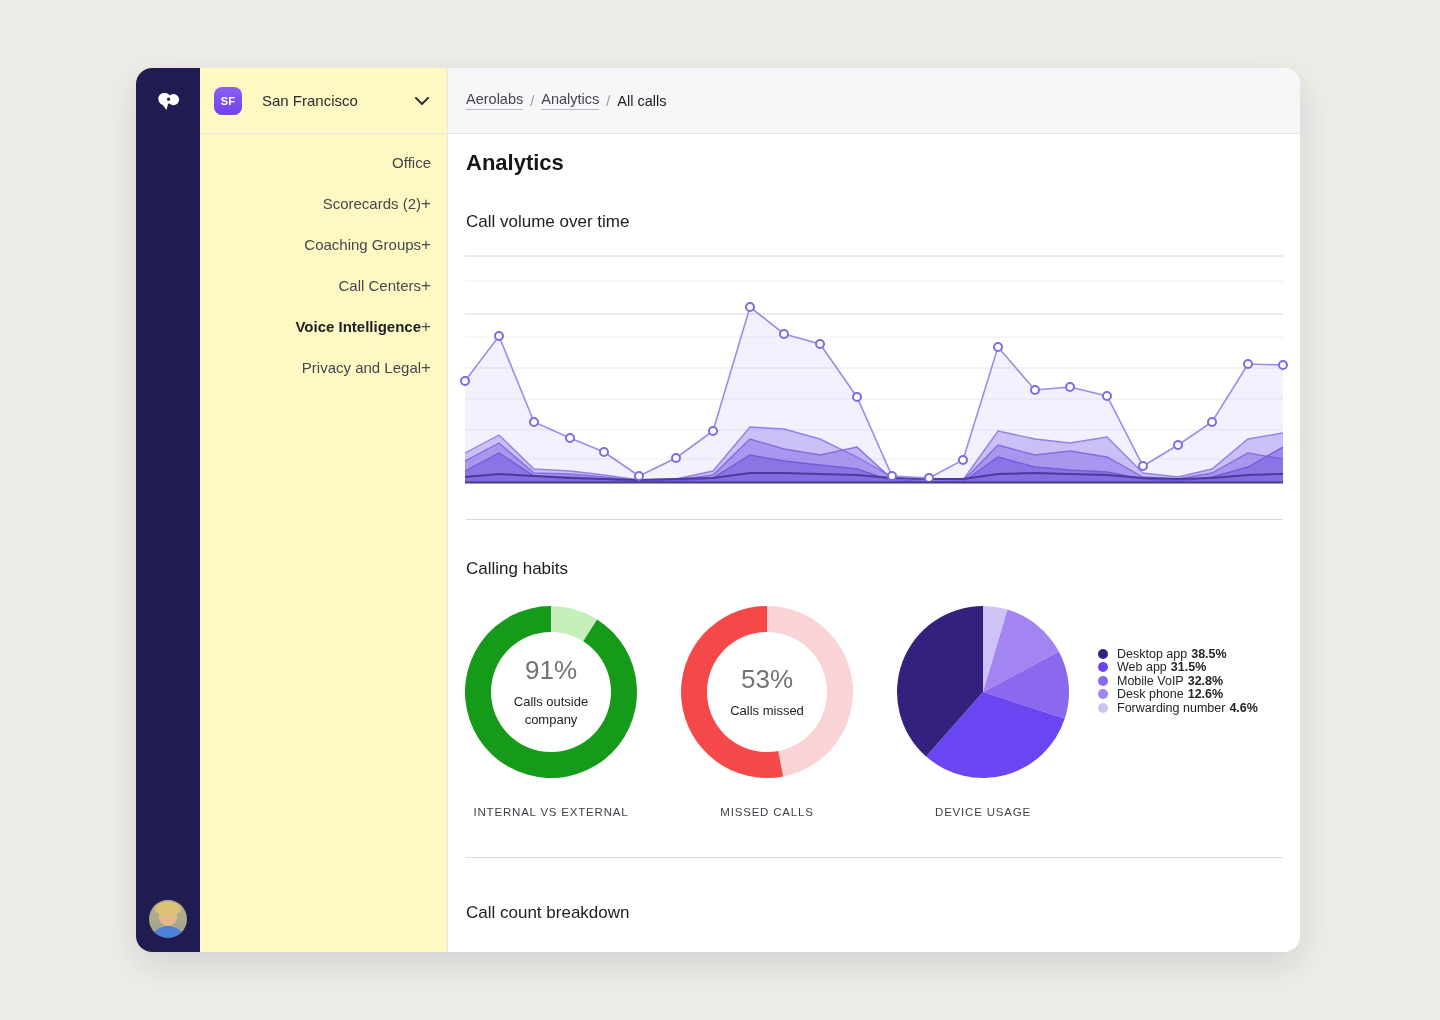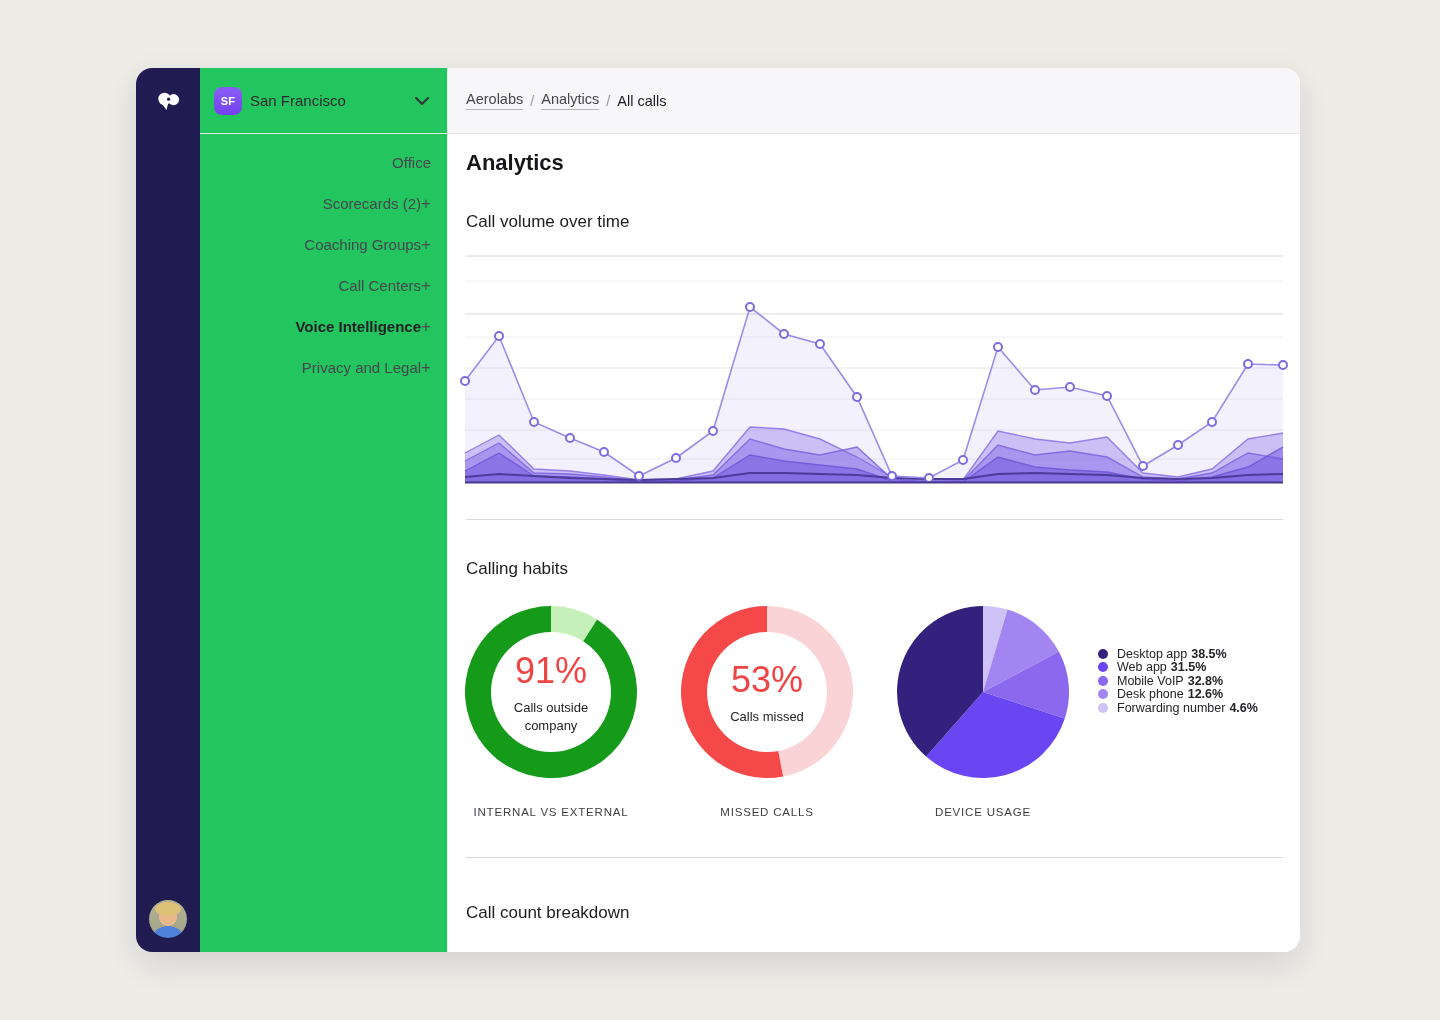--- a/index.html
+++ b/index.html
@@ -15,28 +15,28 @@
   .logo { position:absolute; left:18px; top:18px; width:28px; height:28px; }
   .avatar { position:absolute; left:13px; top:832px; width:38px; height:38px; border-radius:50%;
             background:
               radial-gradient(ellipse 13px 7px at 19px 9px, #dcc177 97%, transparent),
               radial-gradient(circle 9px at 19px 17px, #e8b88d 97%, transparent),
               radial-gradient(ellipse 15px 11px at 19px 37px, #4c82d8 97%, transparent),
               linear-gradient(#b5b194, #9fa389);
             }
 
   
-  .sidebar { position:absolute; left:64px; top:0; width:248px; height:884px; background:#22c55e;
+  .sidebar { position:absolute; left:64px; top:0; width:248px; height:884px; background:#fef9c3;
              border-right:1px solid #e7e7eb; }
   .selector { height:66px; border-bottom:1px solid #e6e6ea; display:flex; align-items:center;
               padding:0 16px 0 14px; cursor:pointer; position:relative; }
   .badge { width:28px; height:28px; border-radius:8px; background:linear-gradient(180deg,#8a5ff5,#7340ee);
            color:#fff; font-size:11px; font-weight:bold; display:flex; align-items:center; justify-content:center;
            letter-spacing:.2px; }
-  .ws-name { margin-left:8px; font-size:15px; font-weight:500; color:#2a2a30; }
+  .ws-name { margin-left:20px; font-size:15px; font-weight:500; color:#2a2a30; }
   .chev { position:absolute; right:18px; top:29px; }
   .nav-list { padding-top:8px; }
   .nav-item { height:41px; display:flex; align-items:center; justify-content:flex-end;
               padding:0 16px 0 14px; font-size:15px; color:#46464e; cursor:pointer; }
   .nav-item.active { font-weight:bold; color:#202026; }
   .plus { font-size:17px; color:#4b4b52; font-weight:400; line-height:1; }
 
   
   .main { position:absolute; left:312px; top:0; width:852px; height:884px; background:#fff;
           border-radius:0 16px 16px 0; overflow:hidden; }
@@ -55,21 +55,21 @@
 
   #volumeChart { position:absolute; left:17px; top:182px; overflow:visible; }
   .divider { position:absolute; left:18px; width:817px; border-top:1px solid #d9d9dd; }
   .d1 { top:451px; }
   .d2 { top:789px; }
 
   .chart-block { position:absolute; top:538px; width:172px; height:172px; }
   .pos1 { left:17px; } .pos2 { left:233px; } .pos3 { left:449px; }
   .donut-center { position:absolute; inset:28px; display:flex; flex-direction:column;
                   align-items:center; justify-content:center; text-align:center; }
-  .donut-pct { font-size:36px; color:#ef4444; }
+  .donut-pct { font-size:26px; color:#737373; }
   .donut-lbl { margin-top:7px; font-size:13px; font-weight:500; color:#232329; line-height:1.35; max-width:112px; }
 
   .caption { position:absolute; top:738px; width:206px; text-align:center; font-size:11.5px;
              letter-spacing:.07em; color:#3e3e46; }
   .cap1 { left:0;text-align:center; } .cap2 { left:216px; } .cap3 { left:432px; }
 
   .legend { position:absolute; left:650px; top:579px; display:flex; flex-direction:column; }
   .legend-row { display:flex; align-items:center; font-size:12.5px; color:#232329; height:13.5px; }
   .dot { width:10px; height:10px; border-radius:50%; margin-right:9px; flex:none; }
   .legend-row b { margin-left:4px; }

